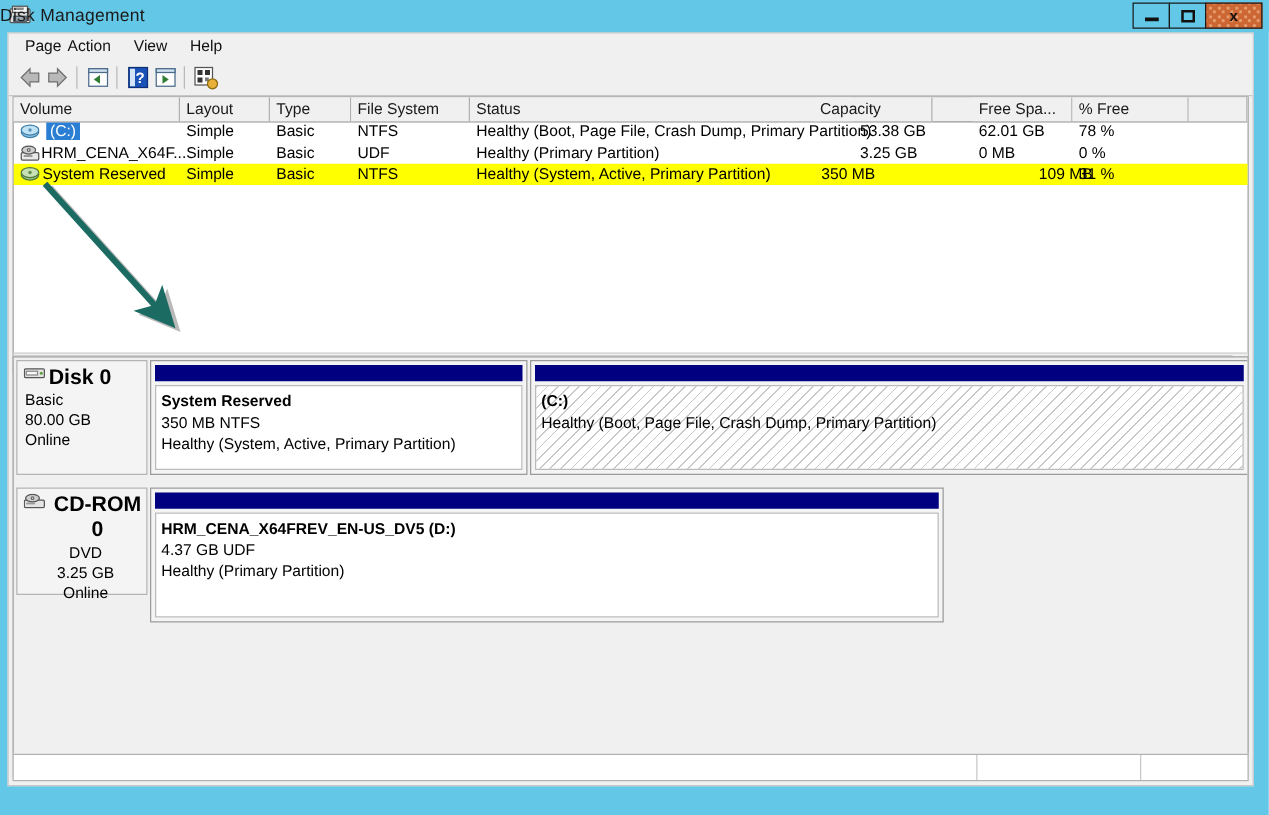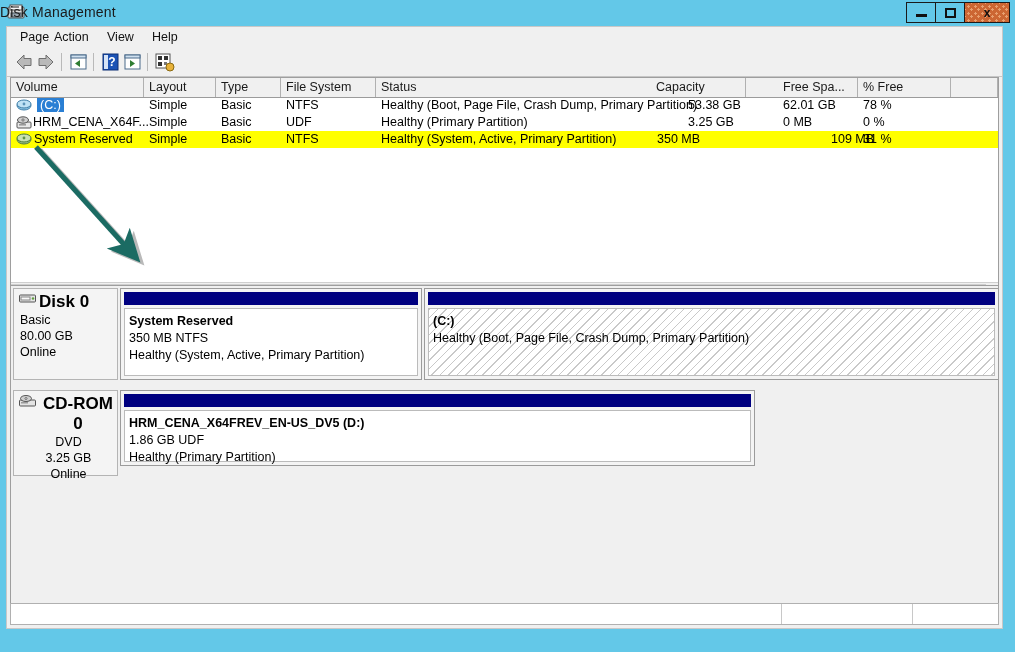--- a/index.html
+++ b/index.html
@@ -342,25 +342,25 @@
               <circle cx="7" cy="3.5" r="1" fill="#fff" stroke="#666"></circle>
               <rect x="2" y="7" width="7" height="1.5" fill="#9a9a9a"></rect>
             </svg>
           </span>
           <div class="disk-title">CD-ROM 0</div>
           <div class="disk-line">DVD</div>
           <div class="disk-line">3.25 GB</div>
           <div class="disk-line">Online</div>
         </div>
 
-        <div class="part" style="left:107px;width:635px;height:76px;">
+        <div class="part" style="left:107px;width:635px;height:108px;">
           <div class="part-bar"></div>
           <div class="part-body">
             <div class="pb-title">HRM_CENA_X64FREV_EN-US_DV5  (D:)</div>
-            <div>1.86 GB UDF</div>
+            <div>4.37 GB UDF</div>
             <div>Healthy (Primary Partition)</div>
           </div>
         </div>
       </div>
 
     </div>
 
     <div class="statusbar">
       <div class="sb-pane" style="flex:0 0 771px"></div>
       <div class="sb-pane" style="flex:0 0 131px"></div>

